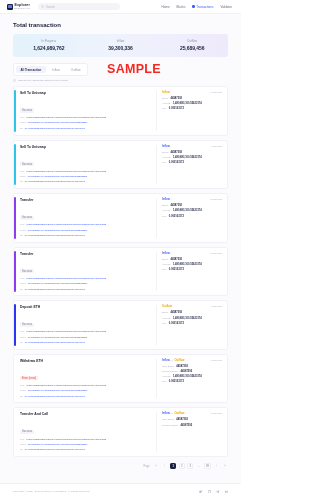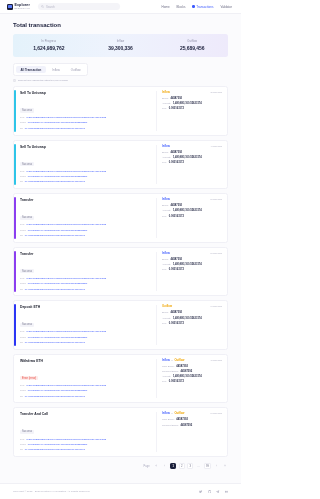--- a/index.html
+++ b/index.html
@@ -181,20 +181,21 @@
         <span class="stat-value">25,689,456</span>
       </div>
     </div>
 
     <div class="tabs-row">
       <div class="tabs">
         <div class="tab active">All Transaction</div>
         <div class="tab">Inflow</div>
         <div class="tab">Outflow</div>
       </div>
+      <div class="watermark">SAMPLE</div>
     </div>
 
     <div class="note">
       <span class="note-ico">
         <svg viewBox="0 0 16 16" fill="none" stroke="currentColor" stroke-width="1.6">
             <circle cx="8" cy="8" r="6.5"></circle>
             <line x1="8" y1="7" x2="8" y2="11.5"></line>
             <circle cx="8" cy="4.6" r="0.9" fill="currentColor" stroke="none"></circle>
           </svg>
       </span>

